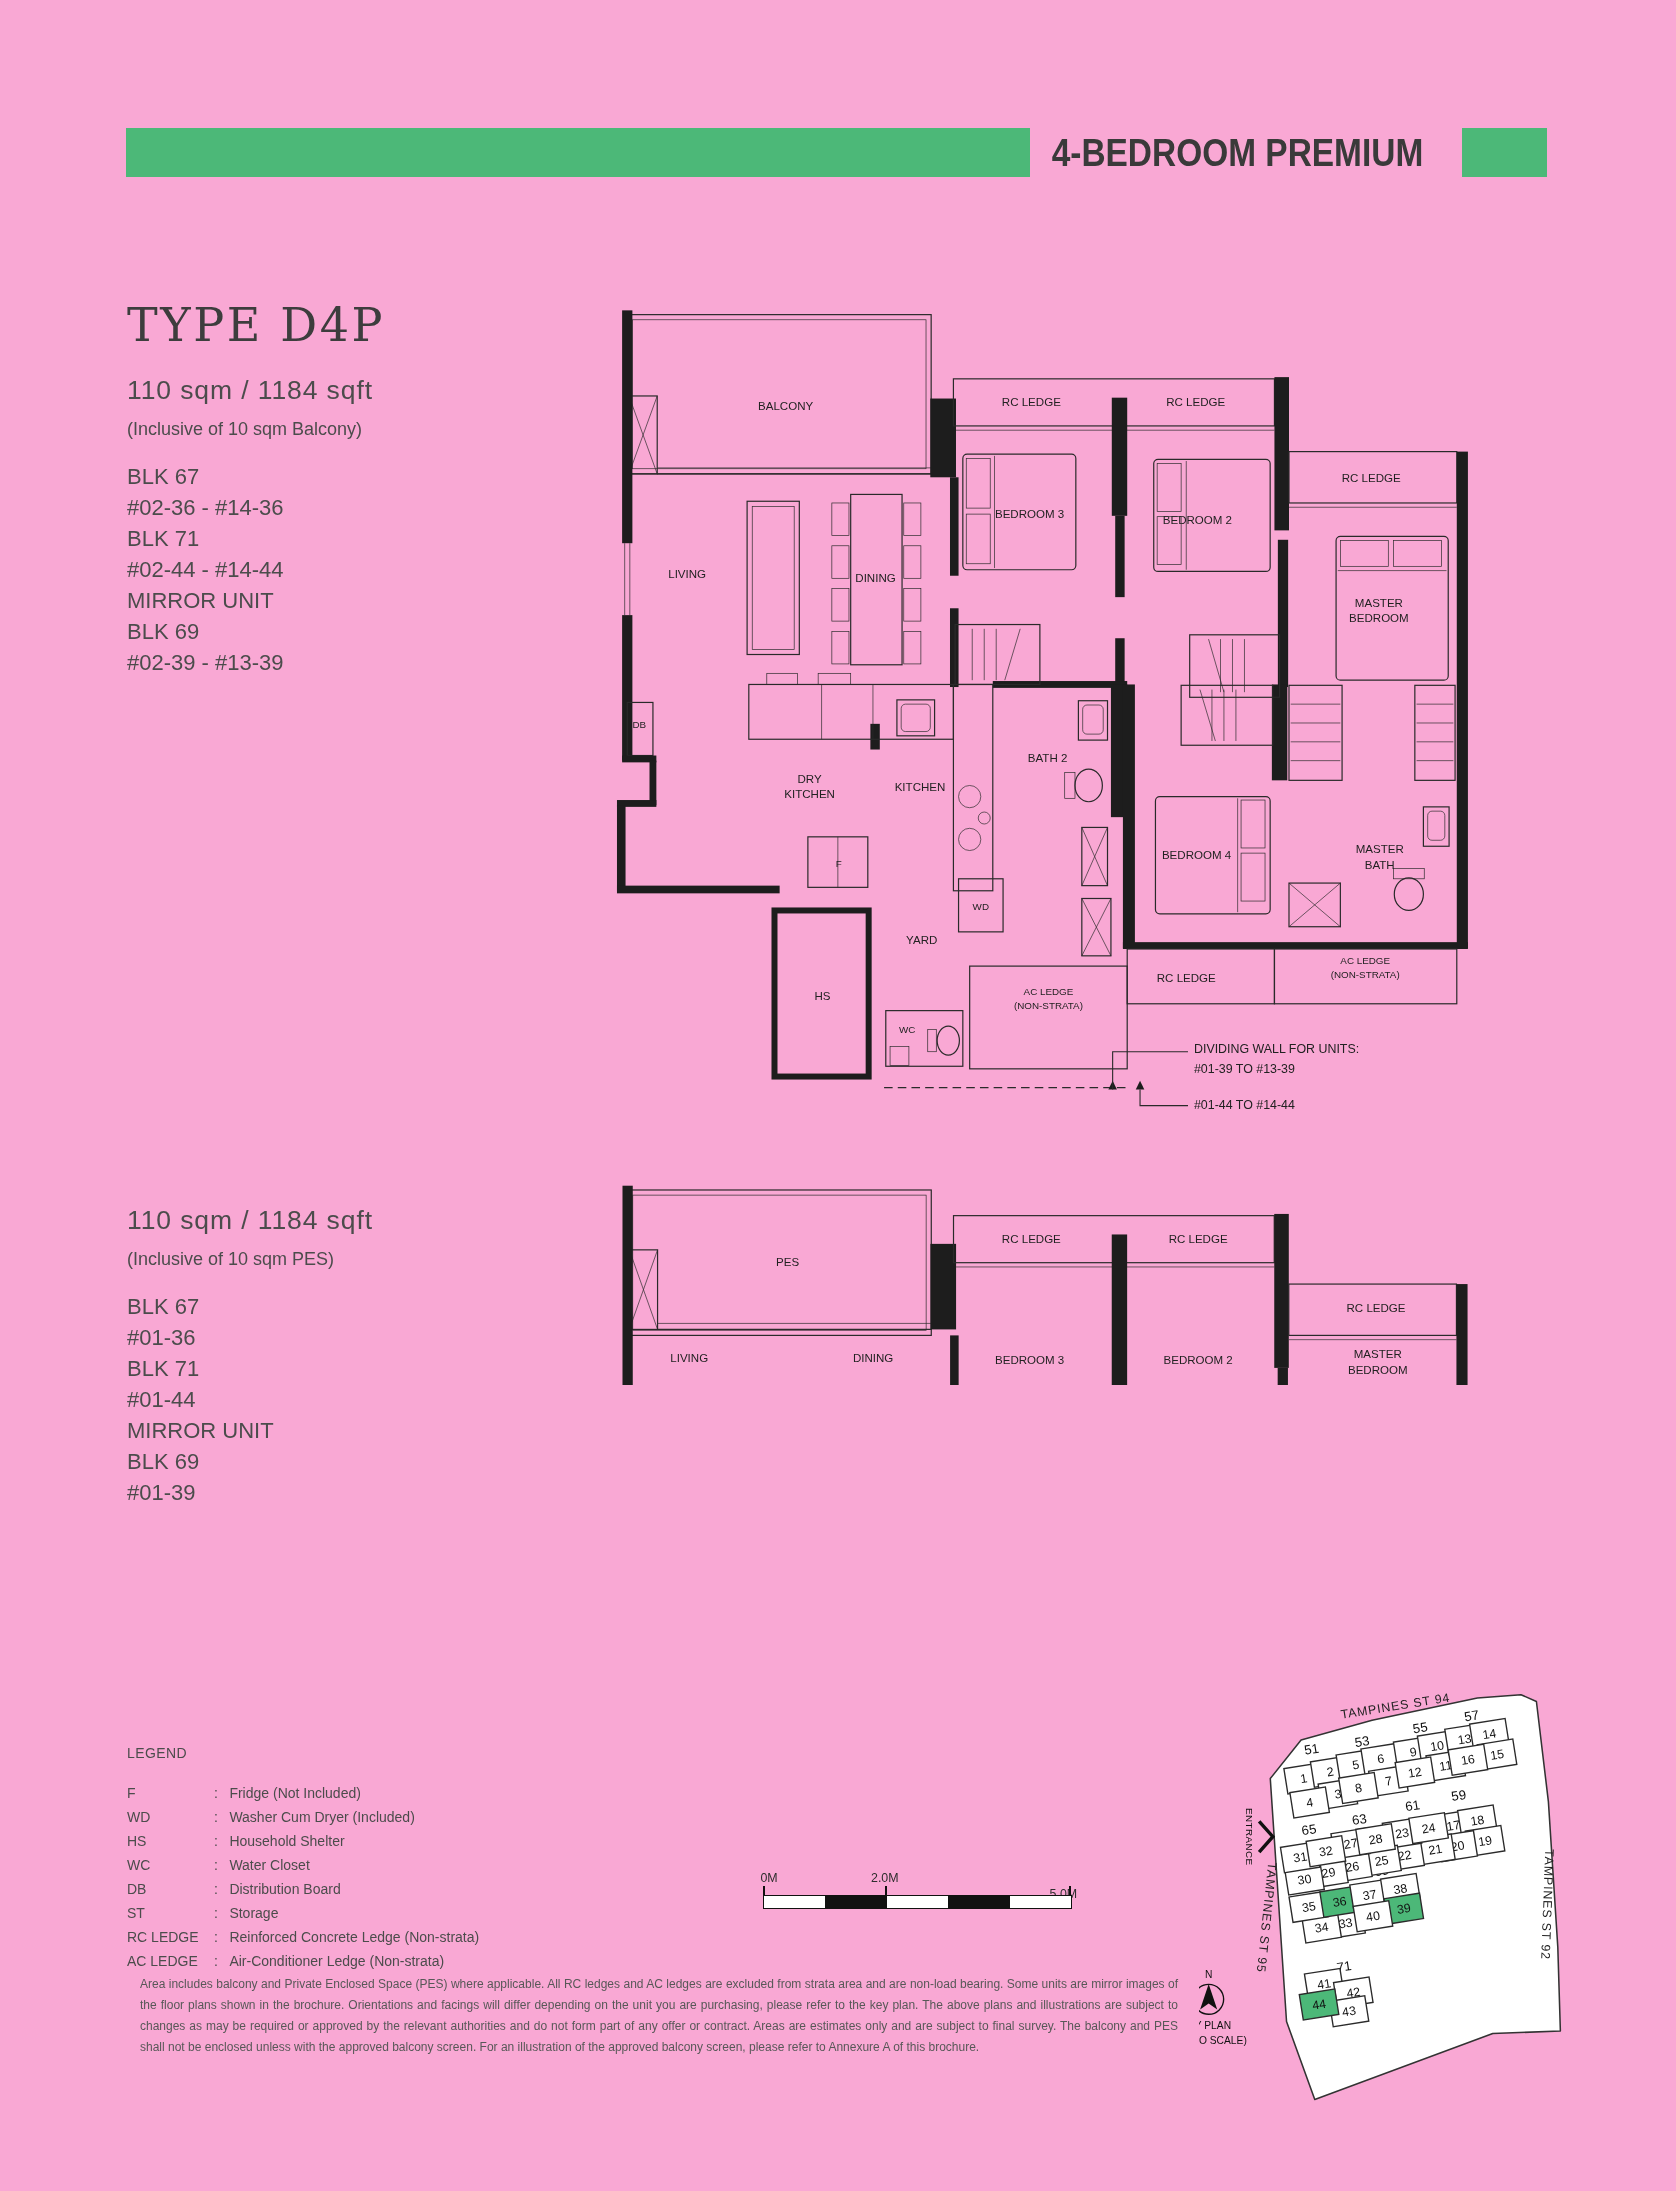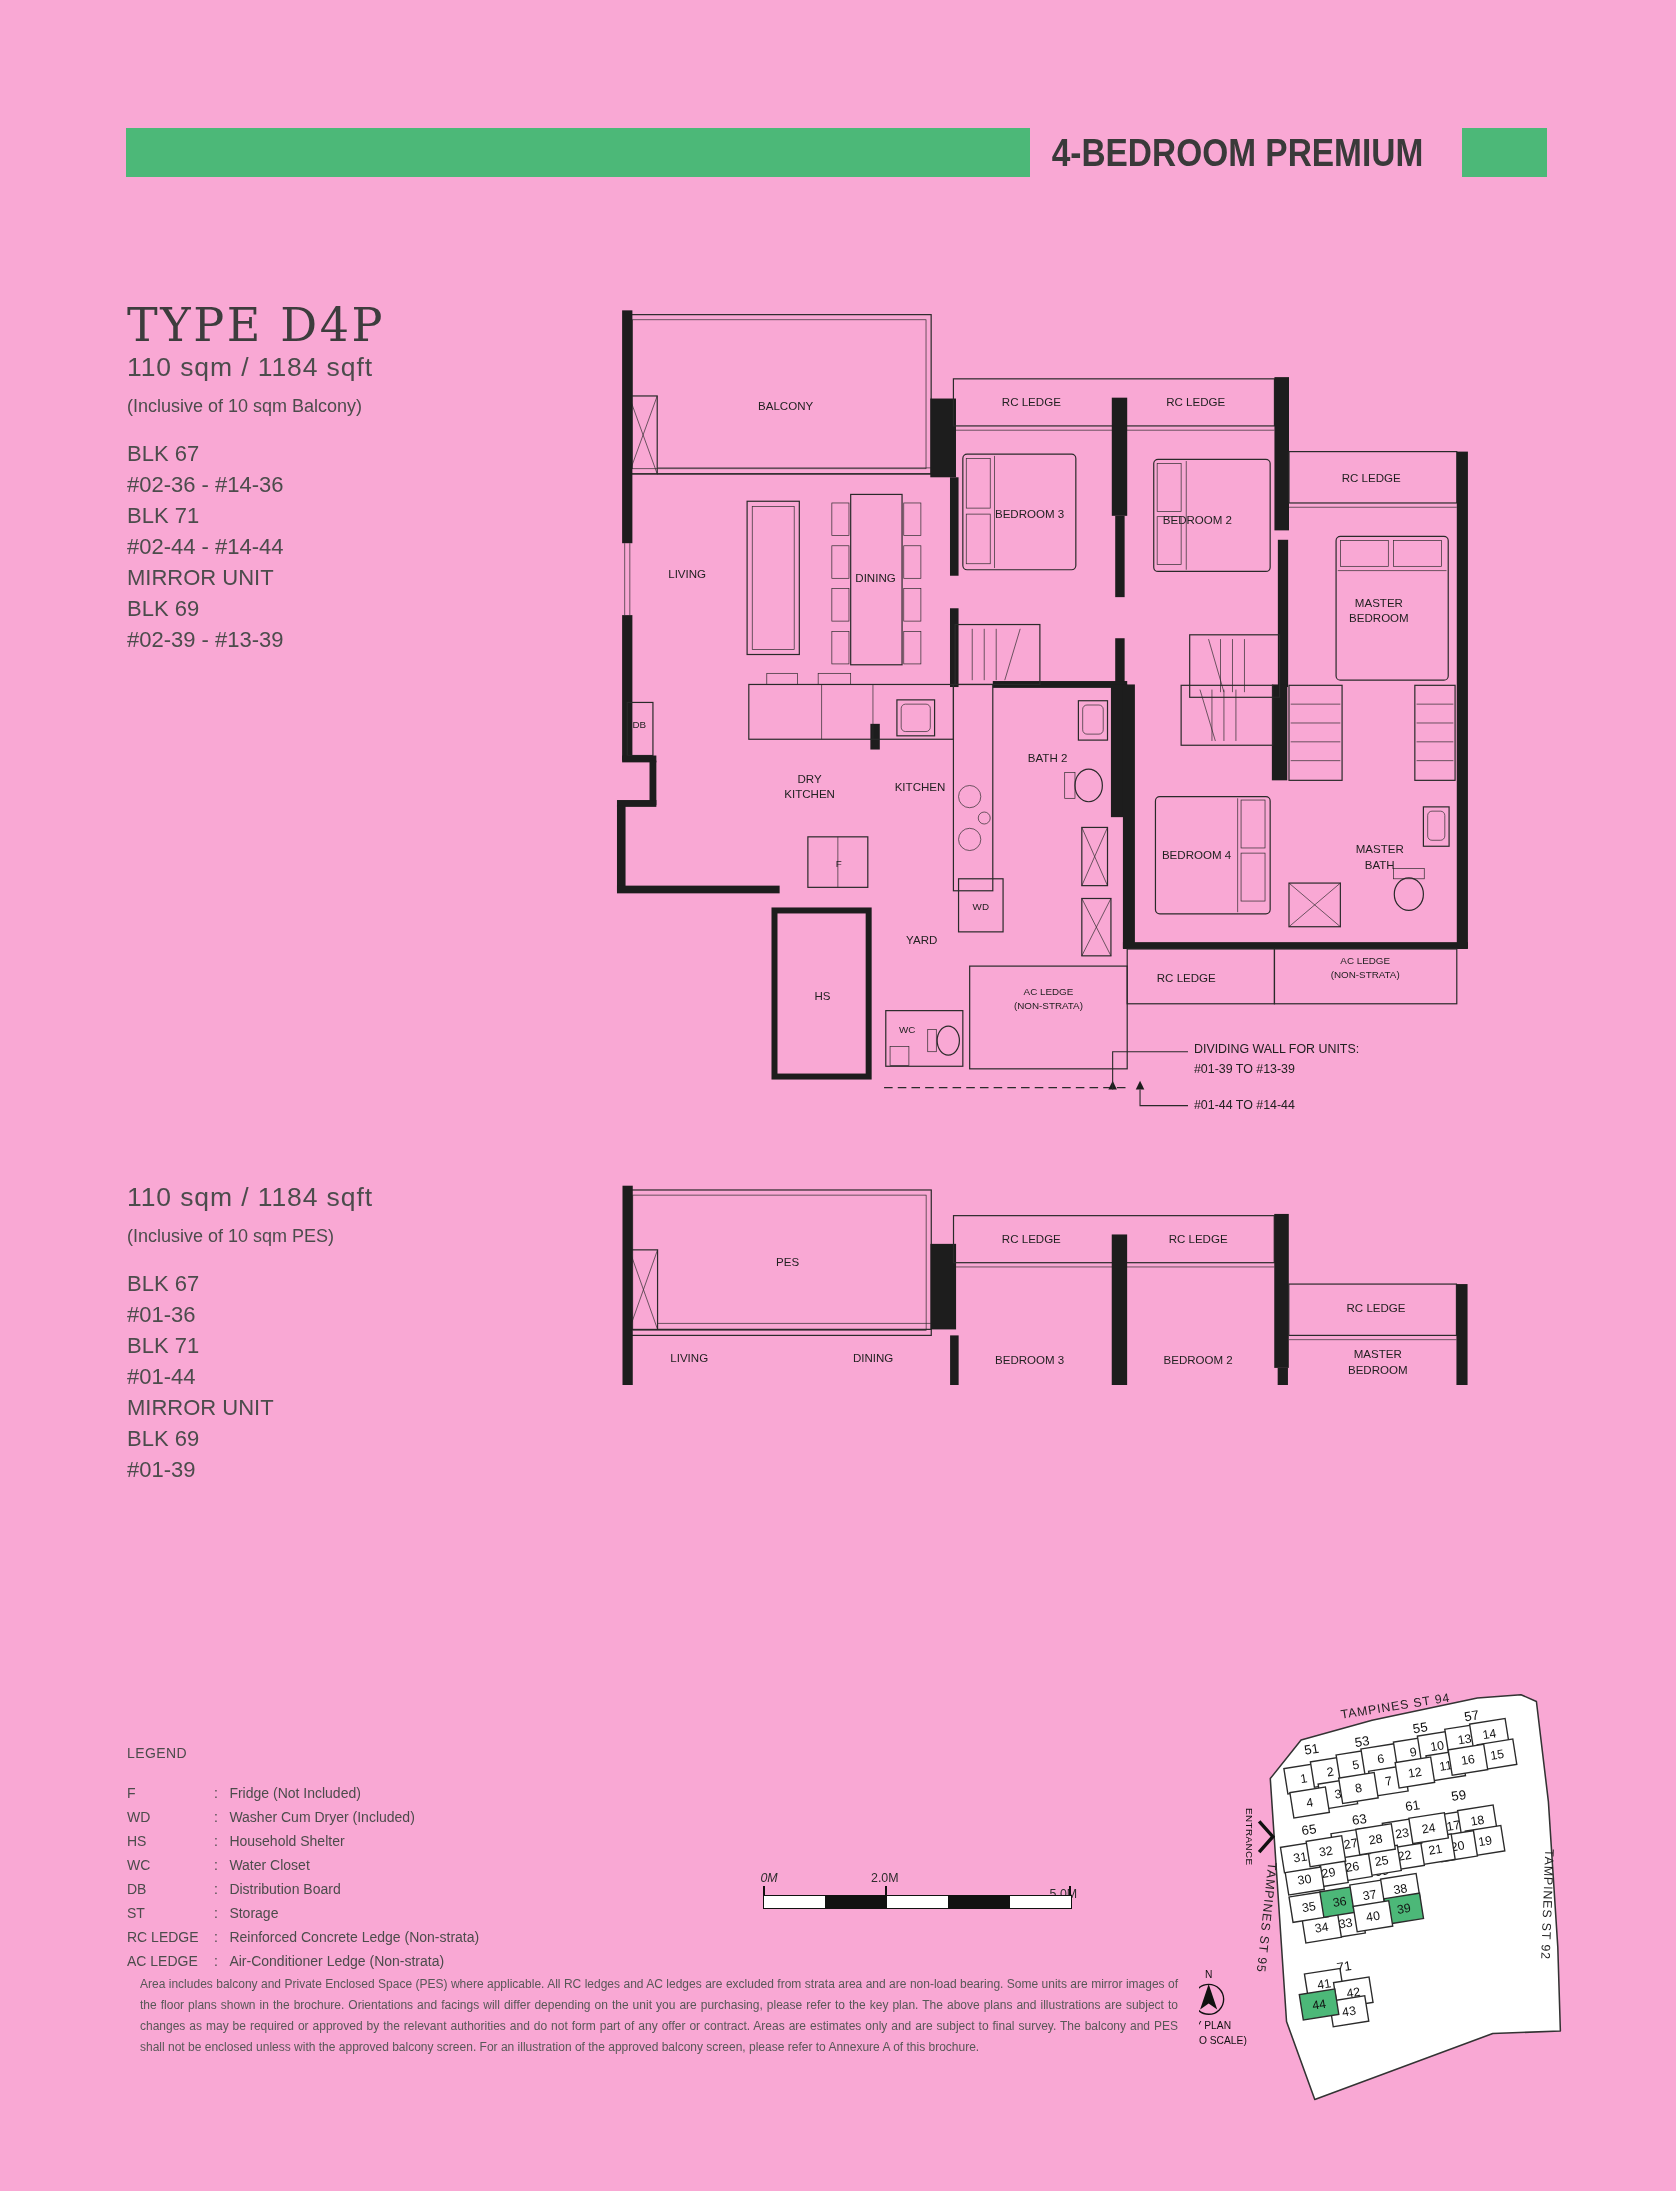--- a/index.html
+++ b/index.html
@@ -11,21 +11,21 @@
   .accent-square{position:absolute;left:1462px;top:128px;width:85px;height:49px;}
   .page-title{position:absolute;right:253px;top:128px;height:49px;line-height:50px;
               font-size:38px;font-weight:bold;color:#3a3a3a;letter-spacing:0px;
               transform:scaleX(.88);transform-origin:right center;white-space:nowrap;}
 
   
   .unit-info{position:absolute;left:127px;}
   #info-a{top:298px;} #info-b{top:1182px;}
   .unit-info h2{margin:0;font-family:"DejaVu Serif",serif;font-weight:400;
                 font-size:46px;color:#3d3d3d;letter-spacing:2.6px;}
-  .unit-area{margin-top:0;font-size:26.5px;color:#4c4c4c;letter-spacing:0.9px;}
+  .unit-area{margin-top:23px;font-size:26.5px;color:#4c4c4c;letter-spacing:0.9px;}
   .unit-incl{margin-top:13px;font-size:18px;color:#4c4c4c;}
   .blk-group{margin-top:20.5px;}
   .blk-row{display:flex;font-size:22px;line-height:31px;color:#4c4c4c;flex-direction:column;}
   .blk-row .blk{width:91px;flex:none;}
   .mirror-label{font-size:22px;line-height:31px;color:#4c4c4c;}
 
   
   .plan{position:absolute;}
   #plan-a{left:599px;top:300px;}
   #plan-b{left:599px;top:1184px;}
@@ -44,21 +44,21 @@
   
   .legend{position:absolute;left:127px;top:1745px;font-size:14px;color:#4c4c4c;}
   .legend-title{letter-spacing:0.4px;margin-bottom:20px;}
   .lrow{display:flex;line-height:24px;}
   .lrow .lkey{width:87px;flex:none;}
   .lrow .lsep{width:15.4px;flex:none;}
 
   
   .scalebar{position:absolute;left:763px;top:1871px;width:309px;}
   .sb-labels{position:relative;height:15.4px;font-size:12.4px;color:#2e2e2e;}
-  .sb-l0{position:absolute;left:-2.6px;top:0;font-style:italic;}
+  .sb-l0{position:absolute;left:-2.6px;top:0;}
   .sb-l2{position:absolute;left:108px;top:0;}
   .sb-l5{position:absolute;right:-5.1px;top:16px;}
   .sb-tick{position:absolute;width:1.7px;height:9.4px;background:#111;top:14.6px;}
   .sb-bar{position:relative;margin-top:8.6px;height:13.7px;border:1.7px solid #111;
           box-sizing:border-box;display:flex;background:#fff;}
   .sb-seg{flex:1;} .sb-seg.fill{background:#111;}
 
   
   .disclaimer{position:absolute;left:124px;top:1958px;width:1038px;margin:16px;
               font-size:12px;line-height:21px;color:#585858;text-align:justify;}

